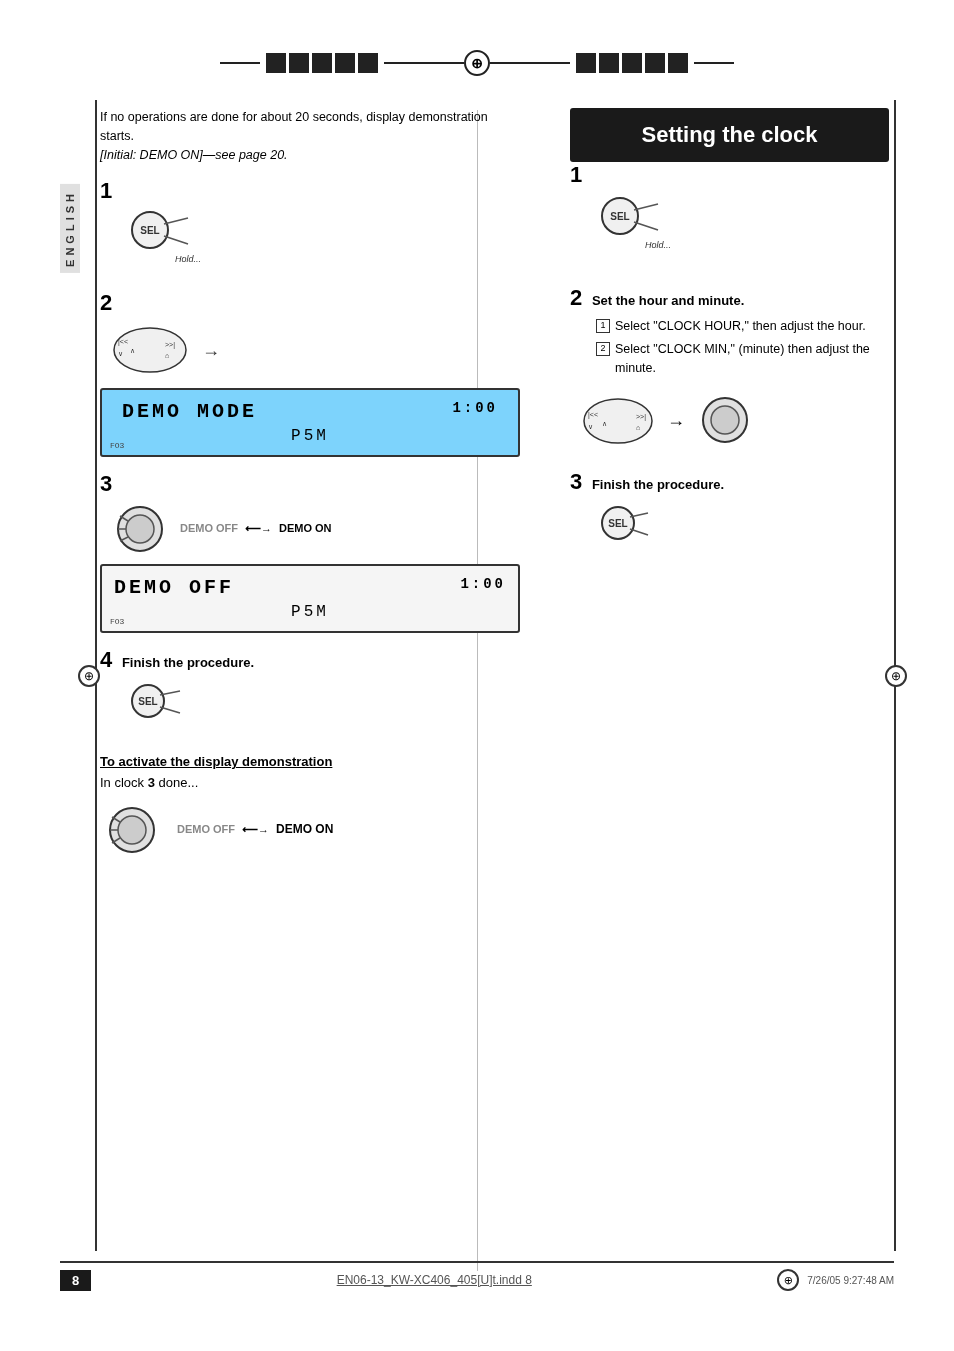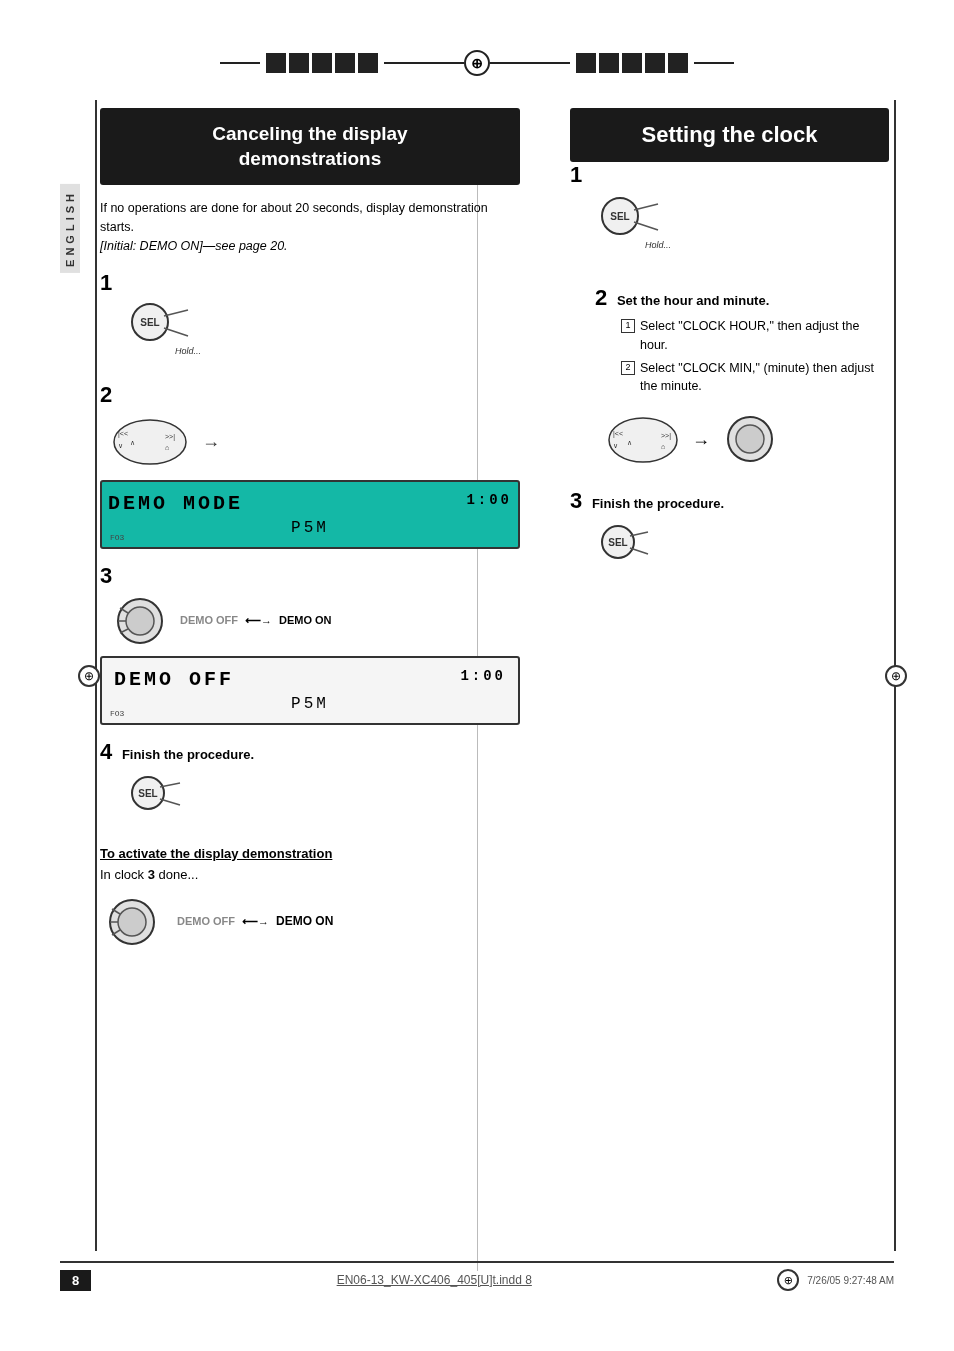--- a/index.html
+++ b/index.html
@@ -53,24 +53,20 @@
 <div style="position:absolute;top:110px;bottom:80px;left:50%;width:1px;background:#bbb;"></div>
 
 <div style="position:absolute;top:108px;left:100px;right:65px;bottom:90px;display:flex;gap:0;">
 
   <div style="width:440px;flex-shrink:0;padding-right:20px;position:relative;">
 
     <div style="position:absolute;left:-40px;top:20px;height:200px;display:flex;align-items:center;justify-content:center;">
       <span style="writing-mode:vertical-rl;transform:rotate(180deg);font-size:11px;font-weight:bold;letter-spacing:4px;color:#333;background:#e0e0e0;padding:6px 4px;">ENGLISH</span>
     </div>
 
-    <div style="background:#1a1a1a;color:#fff;padding:14px 20px;text-align:center;border-radius:3px;margin-bottom:14px;">
-      <div style="font-size:19px;font-weight:bold;line-height:1.3;">Canceling the display</div>
-      <div style="font-size:19px;font-weight:bold;line-height:1.3;">demonstrations</div>
-    </div>
 
     <div style="font-size:12.5px;line-height:1.5;margin-bottom:14px;">
       <span>If no operations are done for about 20 seconds, display demonstration starts.</span><br>
       <em><span>[Initial: DEMO ON]—see page 20.</span></em>
     </div>
 
     <div style="margin-bottom:14px;">
       <span style="font-size:22px;font-weight:bold;">1</span>
       
       <div style="margin-top:4px;margin-left:20px;">
@@ -97,21 +93,21 @@
 
           <text x="8" y="24" font-size="7" fill="#333">|&lt;&lt;</text>
           <text x="8" y="36" font-size="7" fill="#333">∨</text>
           <text x="20" y="33" font-size="7" fill="#333">∧</text>
           <text x="55" y="27" font-size="7" fill="#333">&gt;&gt;|</text>
           <text x="55" y="38" font-size="7" fill="#333">⌂</text>
         </svg>
         <div style="font-size:18px;color:#333;">→</div>
       </div>
       
-      <div style="border:2px solid #333;border-radius:3px;padding:10px 6px;background:#14b8a6;font-family:'Courier New',monospace;margin-top:8px;margin-bottom:4px;min-height:66px;position:relative;">
+      <div style="border:2px solid #333;border-radius:3px;padding:10px 20px;background:#7dd3fc;font-family:'Courier New',monospace;margin-top:8px;margin-bottom:4px;min-height:66px;position:relative;">
         <div style="font-size:20px;font-weight:bold;letter-spacing:3px;display:flex;justify-content:space-between;">
           <span>DEMO MODE</span>
           <span style="font-size:14px;">1:00</span>
         </div>
         <div style="font-size:16px;text-align:center;letter-spacing:3px;margin-top:4px;">P5M</div>
         <div style="position:absolute;bottom:5px;left:8px;font-size:8px;color:#444;">FO3</div>
       </div>
     </div>
 
     <div style="margin-bottom:14px;">
@@ -195,21 +191,21 @@
         <svg width="90" height="68" viewBox="0 0 90 68">
           <circle cx="30" cy="22" r="18" fill="#f0f0f0" stroke="#333" stroke-width="2"></circle>
           <text x="30" y="26" text-anchor="middle" font-size="10" font-weight="bold" fill="#333">SEL</text>
           <line x1="44" y1="16" x2="68" y2="10" stroke="#555" stroke-width="1.5"></line>
           <line x1="44" y1="28" x2="68" y2="36" stroke="#555" stroke-width="1.5"></line>
           <text x="55" y="54" font-size="9" font-style="italic" fill="#333">Hold...</text>
         </svg>
       </div>
     </div>
 
-    <div style="margin-bottom:20px;margin-left:25px;">
+    <div style="margin-bottom:20px;">
       <span style="font-size:22px;font-weight:bold;">2</span>
       <span style="font-size:13px;font-weight:bold;margin-left:6px;">Set the hour and minute.</span>
       <div style="margin-left:26px;margin-top:6px;">
         <div style="display:flex;align-items:flex-start;gap:5px;margin-bottom:4px;font-size:12.5px;line-height:1.5;">
           <div style="border:1px solid #333;width:14px;height:14px;display:flex;align-items:center;justify-content:center;font-size:9px;flex-shrink:0;margin-top:2px;">1</div>
           <span>Select "CLOCK HOUR," then adjust the hour.</span>
         </div>
         <div style="display:flex;align-items:flex-start;gap:5px;font-size:12.5px;line-height:1.5;">
           <div style="border:1px solid #333;width:14px;height:14px;display:flex;align-items:center;justify-content:center;font-size:9px;flex-shrink:0;margin-top:2px;">2</div>
           <span>Select "CLOCK MIN," (minute) then adjust the minute.</span>

